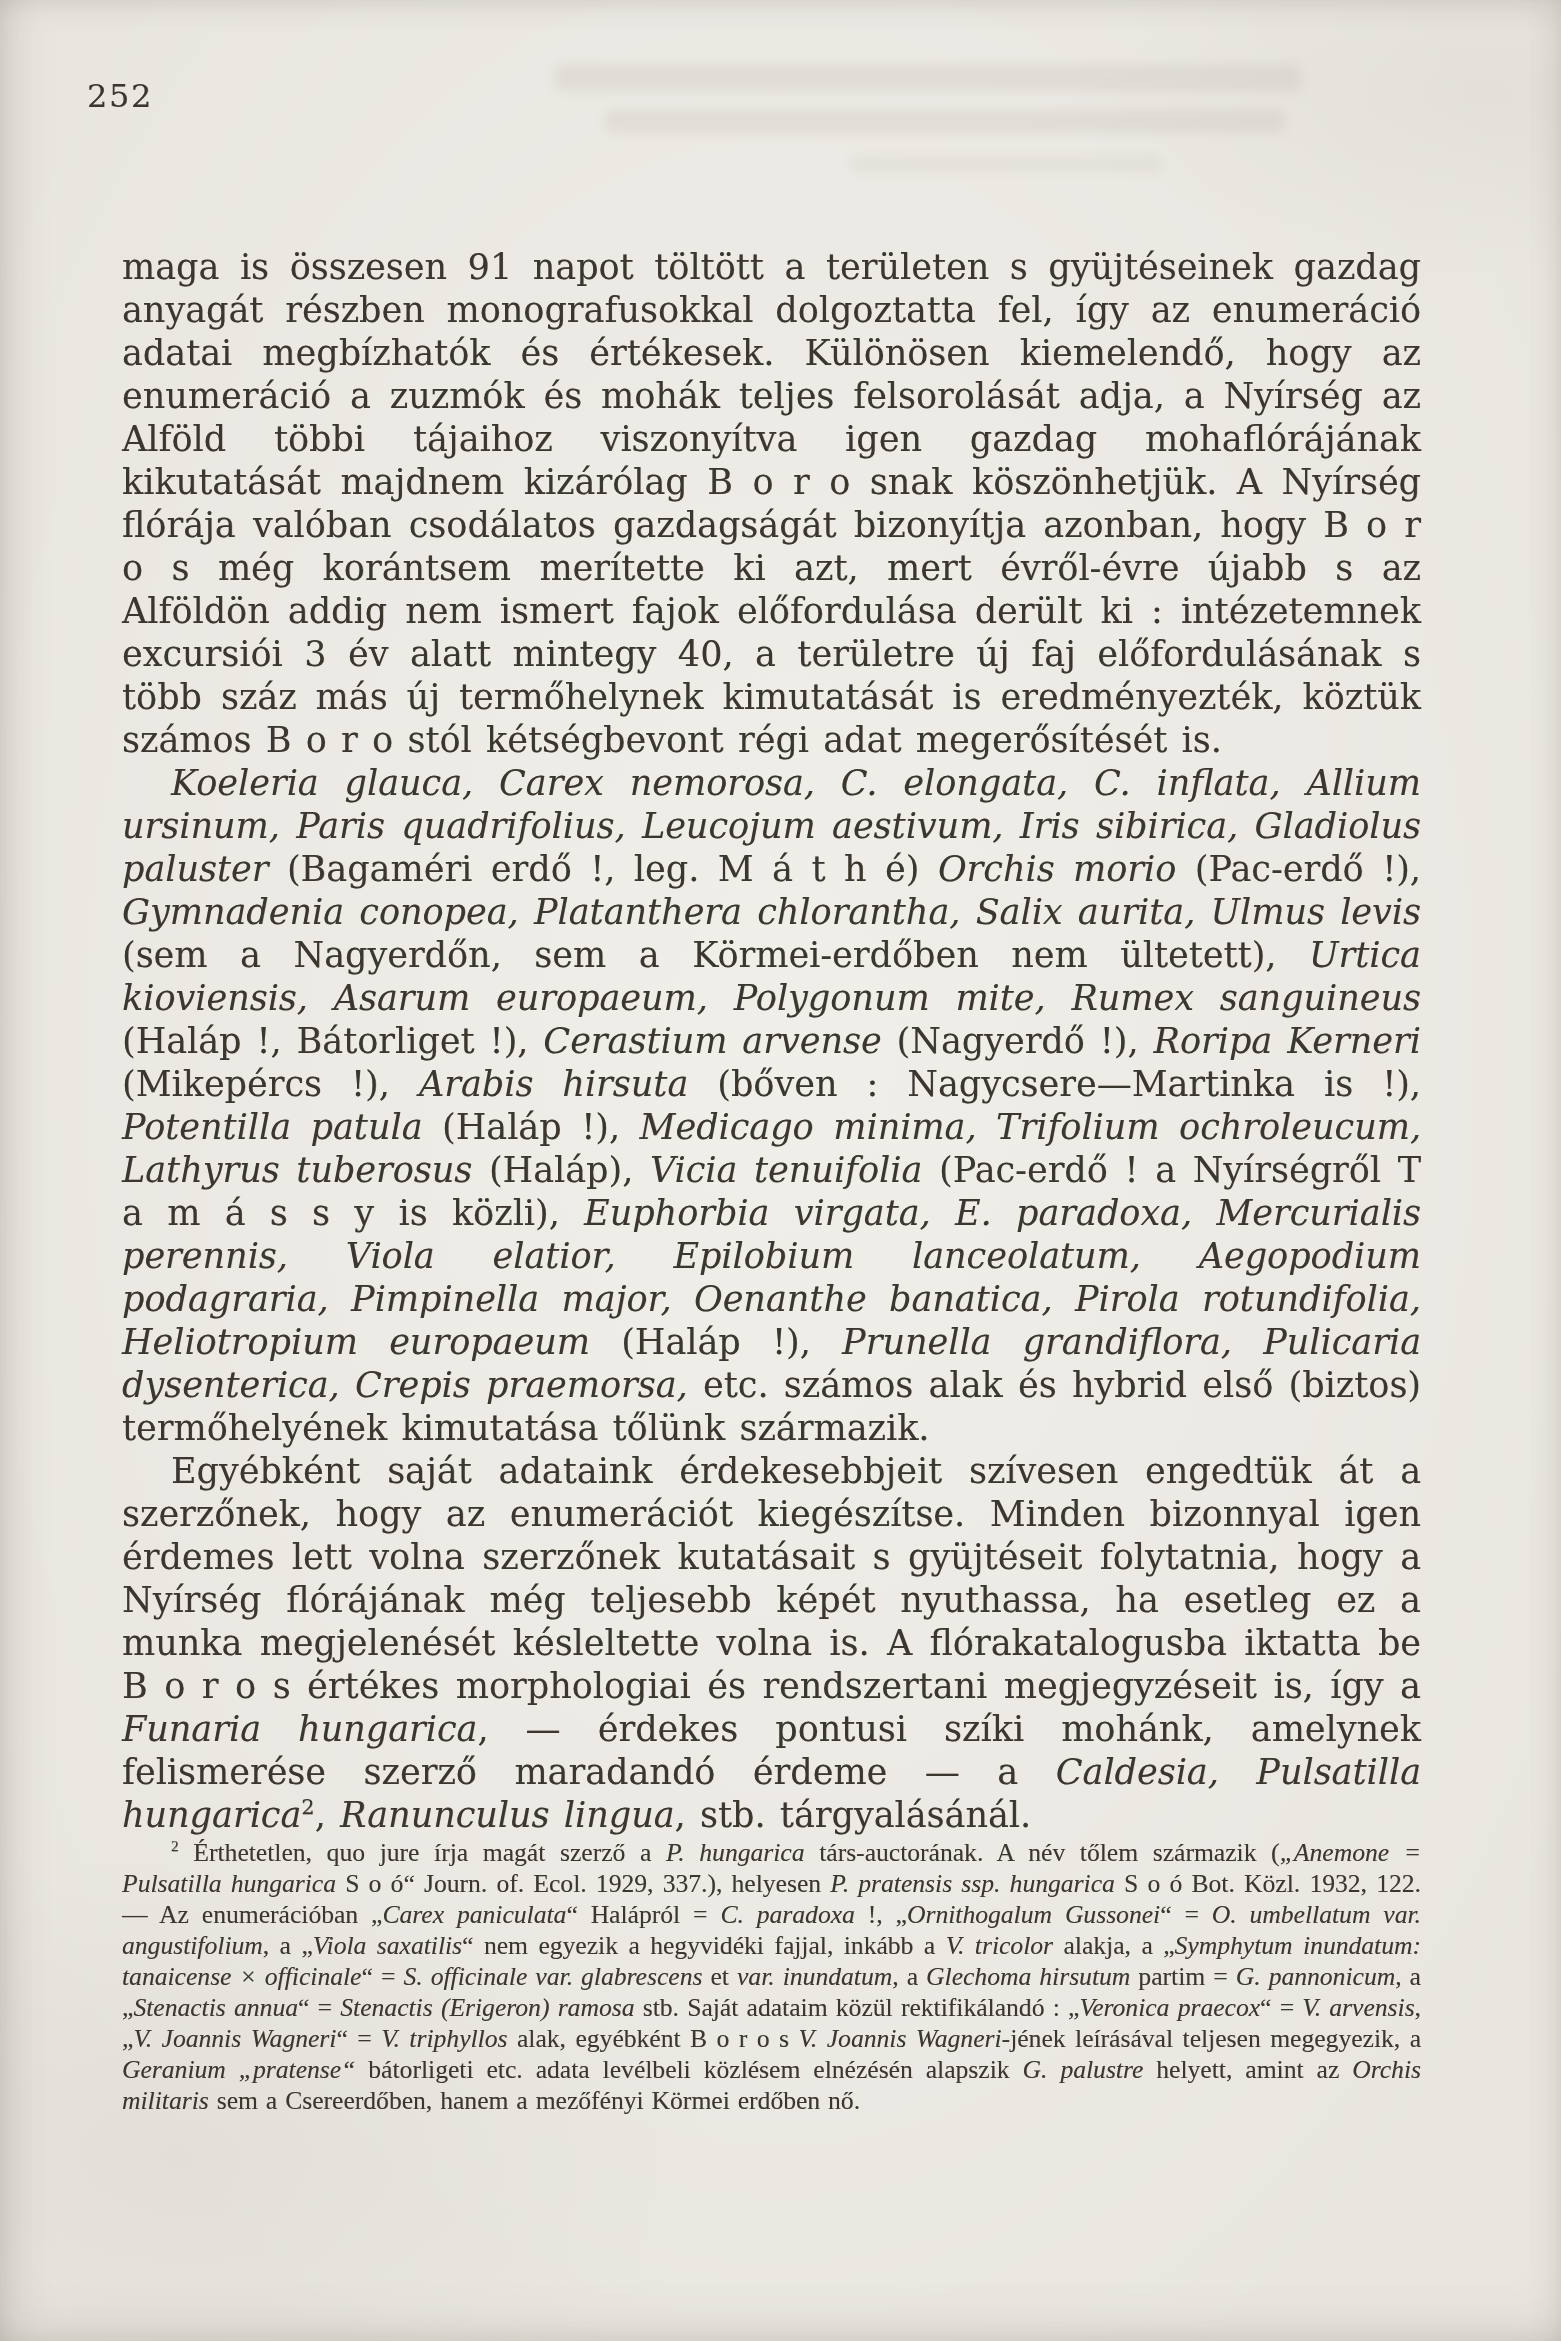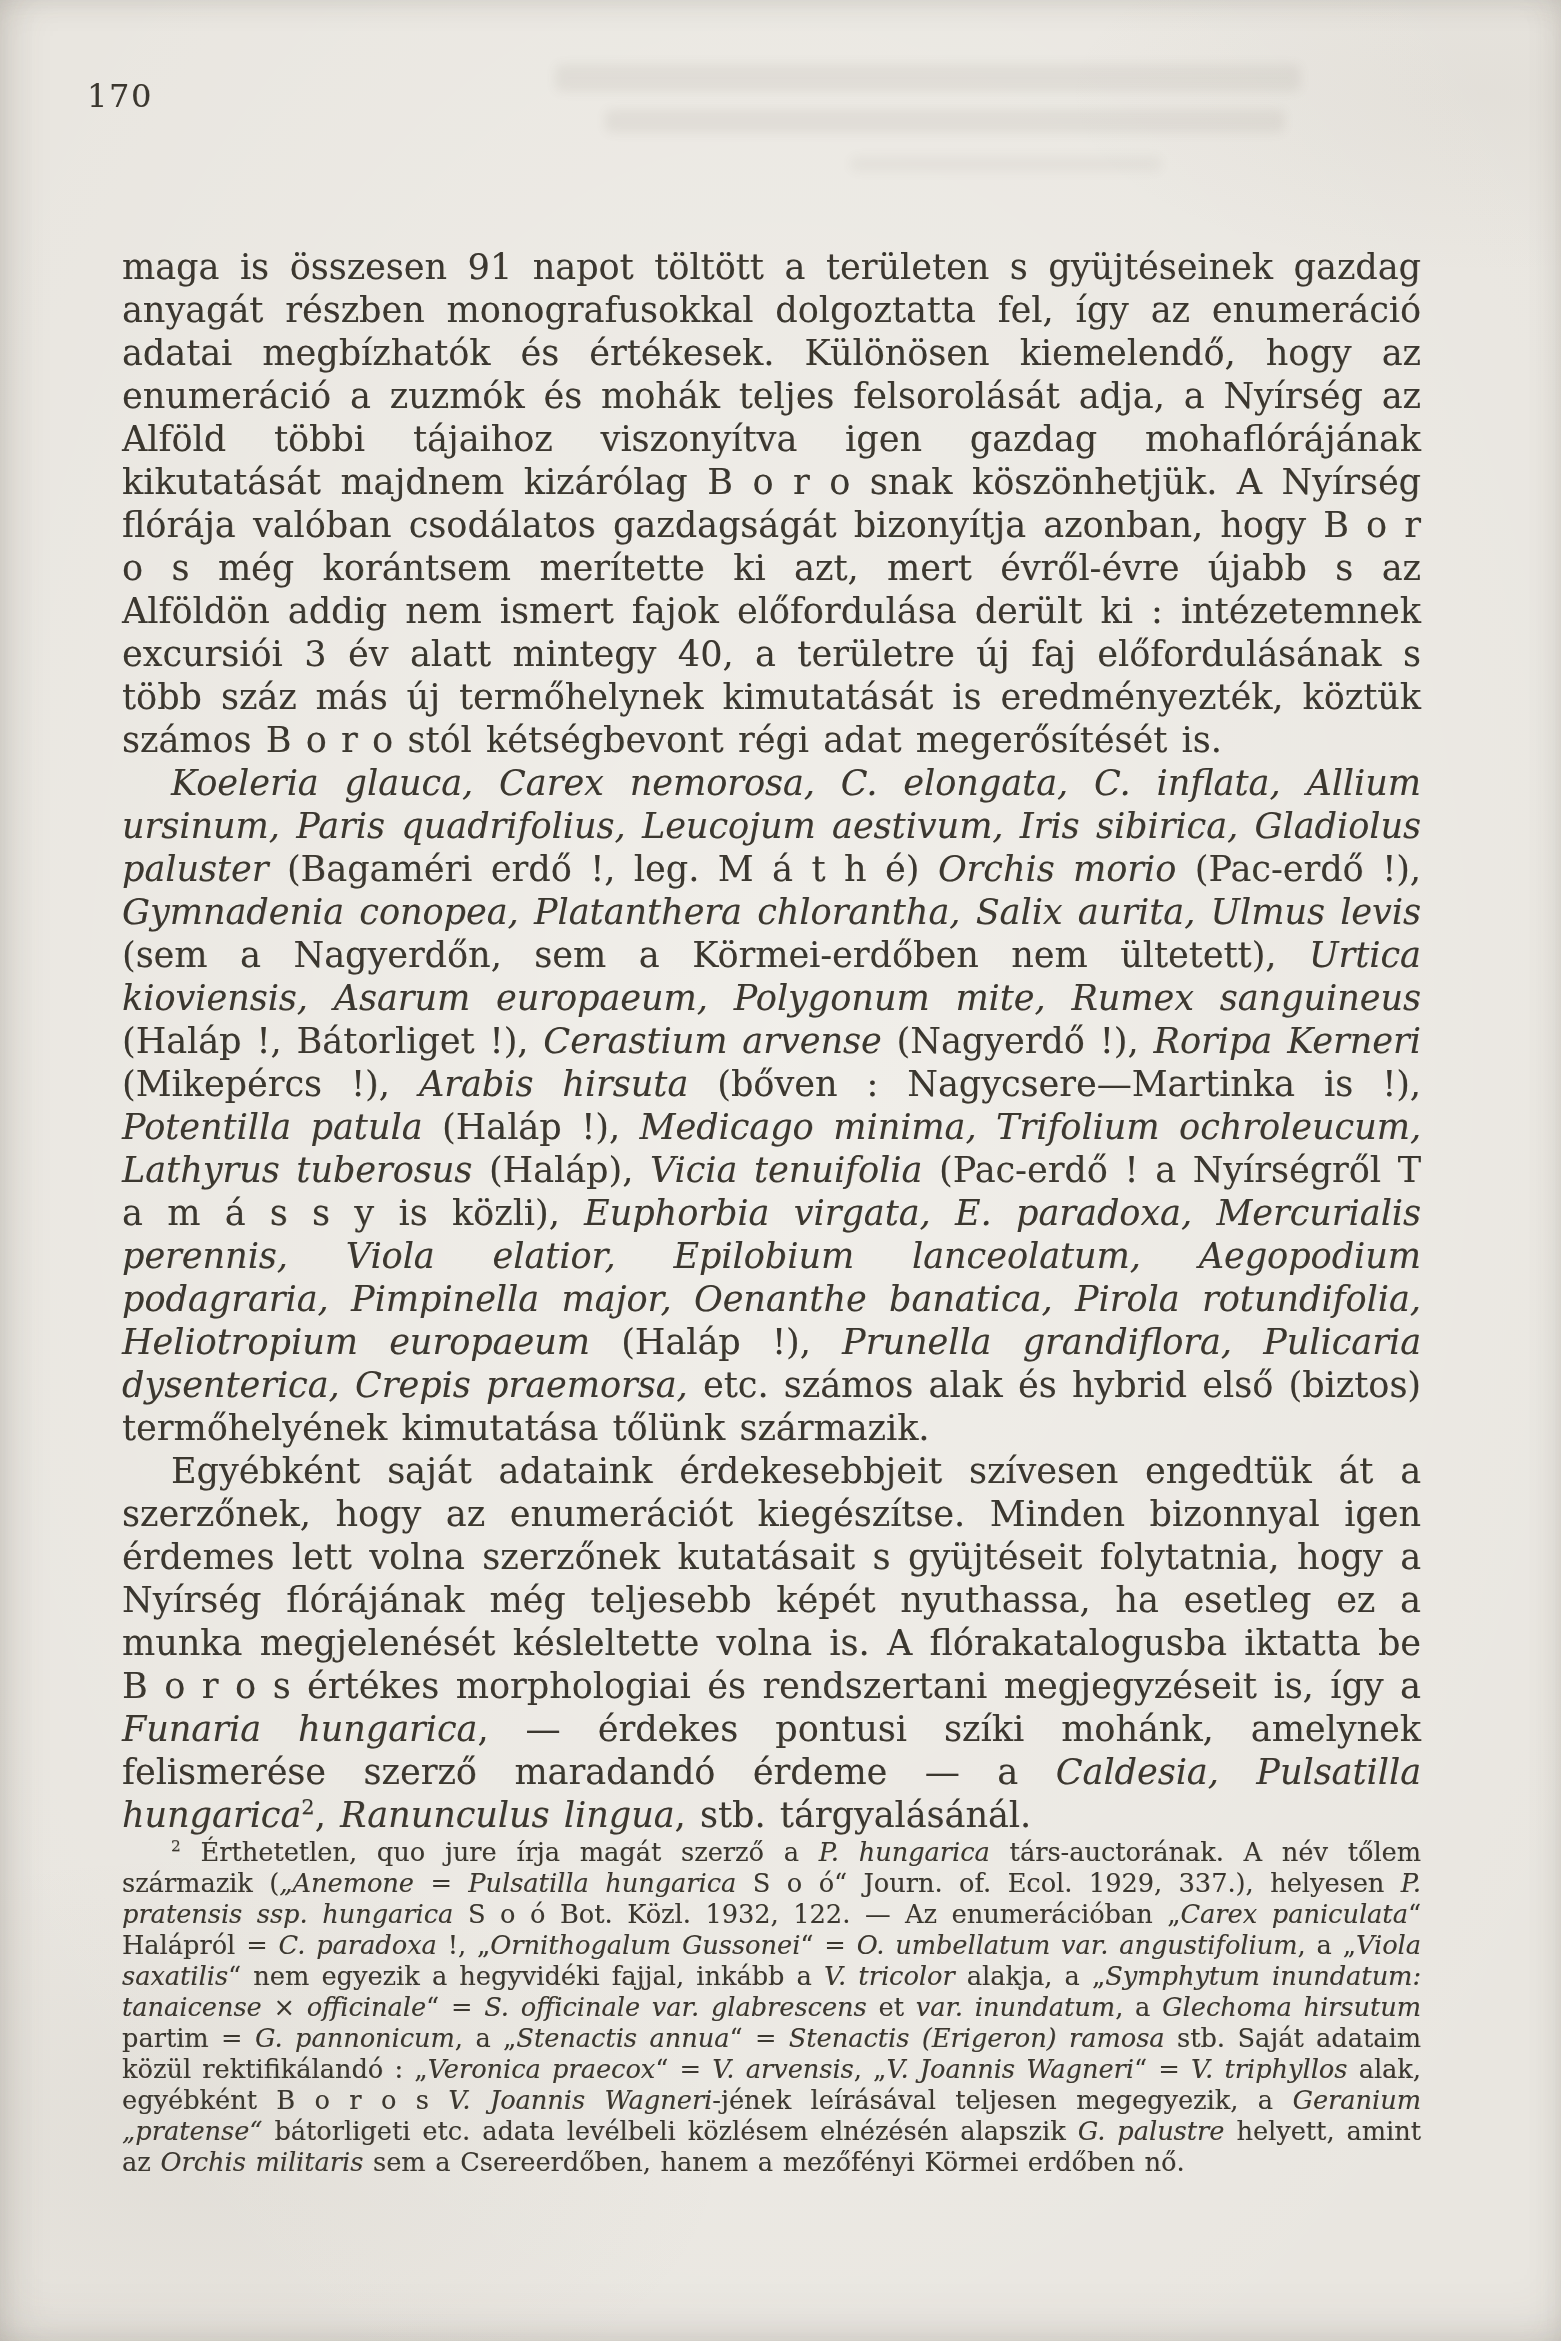--- a/index.html
+++ b/index.html
@@ -38,34 +38,35 @@
     font-size:35px;line-height:43px;
     word-spacing:0.09em;
   }
   .body-text p{margin:0;}
   .indent{text-indent:49px;}
   .footnote{
     margin-top:36px;
     font-size:25.6px;line-height:31px;
     word-spacing:0.06em;
     text-indent:49px;
+    font-family:Liberation Serif, serif;
   }
   sup{font-size:60%;line-height:0;vertical-align:super;}
 </style>
 </head>
 <body>
 
 <div class="page">
 
   <div class="bleed b1"></div>
   <div class="bleed b2"></div>
   <div class="bleed b3"></div>
 
   <div class="header ink">
-    <span class="page-num">170</span>
+    <span class="page-num">252</span>
   </div>
 
   <div class="body-text ink">
     <p><span>maga is összesen 91 napot töltött a területen s gyüjtéseinek gazdag anyagát részben monografusokkal dolgoztatta fel, így az enumeráció adatai megbízhatók és értékesek. Különösen kiemelendő, hogy az enumeráció a zuzmók és mohák teljes felsorolását adja, a Nyírség az Alföld többi tájaihoz viszonyítva igen gazdag mohaflórájának kikutatását majdnem kizárólag B o r o snak köszönhetjük. A Nyírség flórája valóban csodálatos gazdagságát bizonyítja azonban, hogy B o r o s még korántsem merítette ki azt, mert évről-évre újabb s az Alföldön addig nem ismert fajok előfordulása derült ki : intézetemnek excursiói 3 év alatt mintegy 40, a területre új faj előfordulásának s több száz más új termőhelynek kimutatását is eredményezték, köztük számos B o r o stól kétségbevont régi adat megerősítését is.</span></p>
     <p class="indent"><span style="font-style: italic;">Koeleria glauca, Carex nemorosa, C. elongata, C. inflata, Allium ursinum, Paris quadrifolius, Leucojum aestivum, Iris sibirica, Gladiolus paluster</span><span> (Bagaméri erdő !, leg. M á t h é) </span><span style="font-style: italic;">Orchis morio</span><span> (Pac-erdő !), </span><span style="font-style: italic;">Gymnadenia conopea, Platanthera chlorantha, Salix aurita, Ulmus levis</span><span> (sem a Nagyerdőn, sem a Körmei-erdőben nem ültetett), </span><span style="font-style: italic;">Urtica kioviensis, Asarum europaeum, Polygonum mite, Rumex sanguineus</span><span> (Haláp !, Bátorliget !), </span><span style="font-style: italic;">Cerastium arvense</span><span> (Nagyerdő !), </span><span style="font-style: italic;">Roripa Kerneri</span><span> (Mikepércs !), </span><span style="font-style: italic;">Arabis hirsuta</span><span> (bőven : Nagycsere—Martinka is !), </span><span style="font-style: italic;">Potentilla patula</span><span> (Haláp !), </span><span style="font-style: italic;">Medicago minima, Trifolium ochroleucum, Lathyrus tuberosus</span><span> (Haláp), </span><span style="font-style: italic;">Vicia tenuifolia</span><span> (Pac-erdő ! a Nyírségről T a m á s s y is közli), </span><span style="font-style: italic;">Euphorbia virgata, E. paradoxa, Mercurialis perennis, Viola elatior, Epilobium lanceolatum, Aegopodium podagraria, Pimpinella major, Oenanthe banatica, Pirola rotundifolia, Heliotropium europaeum</span><span> (Haláp !), </span><span style="font-style: italic;">Prunella grandiflora, Pulicaria dysenterica, Crepis praemorsa,</span><span> etc. számos alak és hybrid első (biztos) termőhelyének kimutatása tőlünk származik.</span></p>
     <p class="indent"><span>Egyébként saját adataink érdekesebbjeit szívesen engedtük át a szerzőnek, hogy az enumerációt kiegészítse. Minden bizonnyal igen érdemes lett volna szerzőnek kutatásait s gyüjtéseit folytatnia, hogy a Nyírség flórájának még teljesebb képét nyuthassa, ha esetleg ez a munka megjelenését késleltette volna is. A flórakatalogusba iktatta be B o r o s értékes morphologiai és rendszertani megjegyzéseit is, így a </span><span style="font-style: italic;">Funaria hungarica</span><span>, — érdekes pontusi szíki mohánk, amelynek felismerése szerző maradandó érdeme — a </span><span style="font-style: italic;">Caldesia, Pulsatilla hungarica</span><sup>2</sup><span>, </span><span style="font-style: italic;">Ranunculus lingua</span><span>, stb. tárgyalásánál.</span></p>
     <p class="footnote"><sup>2</sup><span> Érthetetlen, quo jure írja magát szerző a </span><span style="font-style: italic;">P. hungarica</span><span> társ-auctorának. A név tőlem származik (</span><span style="font-style: italic;">„Anemone = Pulsatilla hungarica</span><span> S o ó“ Journ. of. Ecol. 1929, 337.), helyesen </span><span style="font-style: italic;">P. pratensis ssp. hungarica</span><span> S o ó  Bot. Közl. 1932, 122. — Az enumerációban „</span><span style="font-style: italic;">Carex paniculata</span><span>“ Halápról = </span><span style="font-style: italic;">C. paradoxa</span><span> !, „</span><span style="font-style: italic;">Ornithogalum Gussonei</span><span>“ = </span><span style="font-style: italic;">O. umbellatum var. angustifolium</span><span>, a „</span><span style="font-style: italic;">Viola saxatilis</span><span>“ nem egyezik a hegyvidéki fajjal, inkább a </span><span style="font-style: italic;">V. tricolor</span><span> alakja, a „</span><span style="font-style: italic;">Symphytum inundatum: tanaicense × officinale</span><span>“ = </span><span style="font-style: italic;">S. officinale var. glabrescens</span><span> et </span><span style="font-style: italic;">var. inundatum</span><span>, a </span><span style="font-style: italic;">Glechoma hirsutum</span><span> partim = </span><span style="font-style: italic;">G. pannonicum</span><span>, a „</span><span style="font-style: italic;">Stenactis annua</span><span>“ = </span><span style="font-style: italic;">Stenactis (Erigeron) ramosa</span><span> stb. Saját adataim közül rektifikálandó : „</span><span style="font-style: italic;">Veronica praecox</span><span>“ = </span><span style="font-style: italic;">V. arvensis</span><span>, „</span><span style="font-style: italic;">V. Joannis Wagneri</span><span>“ = </span><span style="font-style: italic;">V. triphyllos</span><span> alak, egyébként B o r o s </span><span style="font-style: italic;">V. Joannis Wagneri</span><span>-jének leírásával teljesen megegyezik, a </span><span style="font-style: italic;">Geranium „pratense“</span><span> bátorligeti etc. adata levélbeli közlésem elnézésén alapszik </span><span style="font-style: italic;">G. palustre</span><span> helyett, amint az </span><span style="font-style: italic;">Orchis militaris</span><span> sem a Csereerdőben, hanem a mezőfényi Körmei erdőben nő.</span></p>
   </div>
 
 </div>

